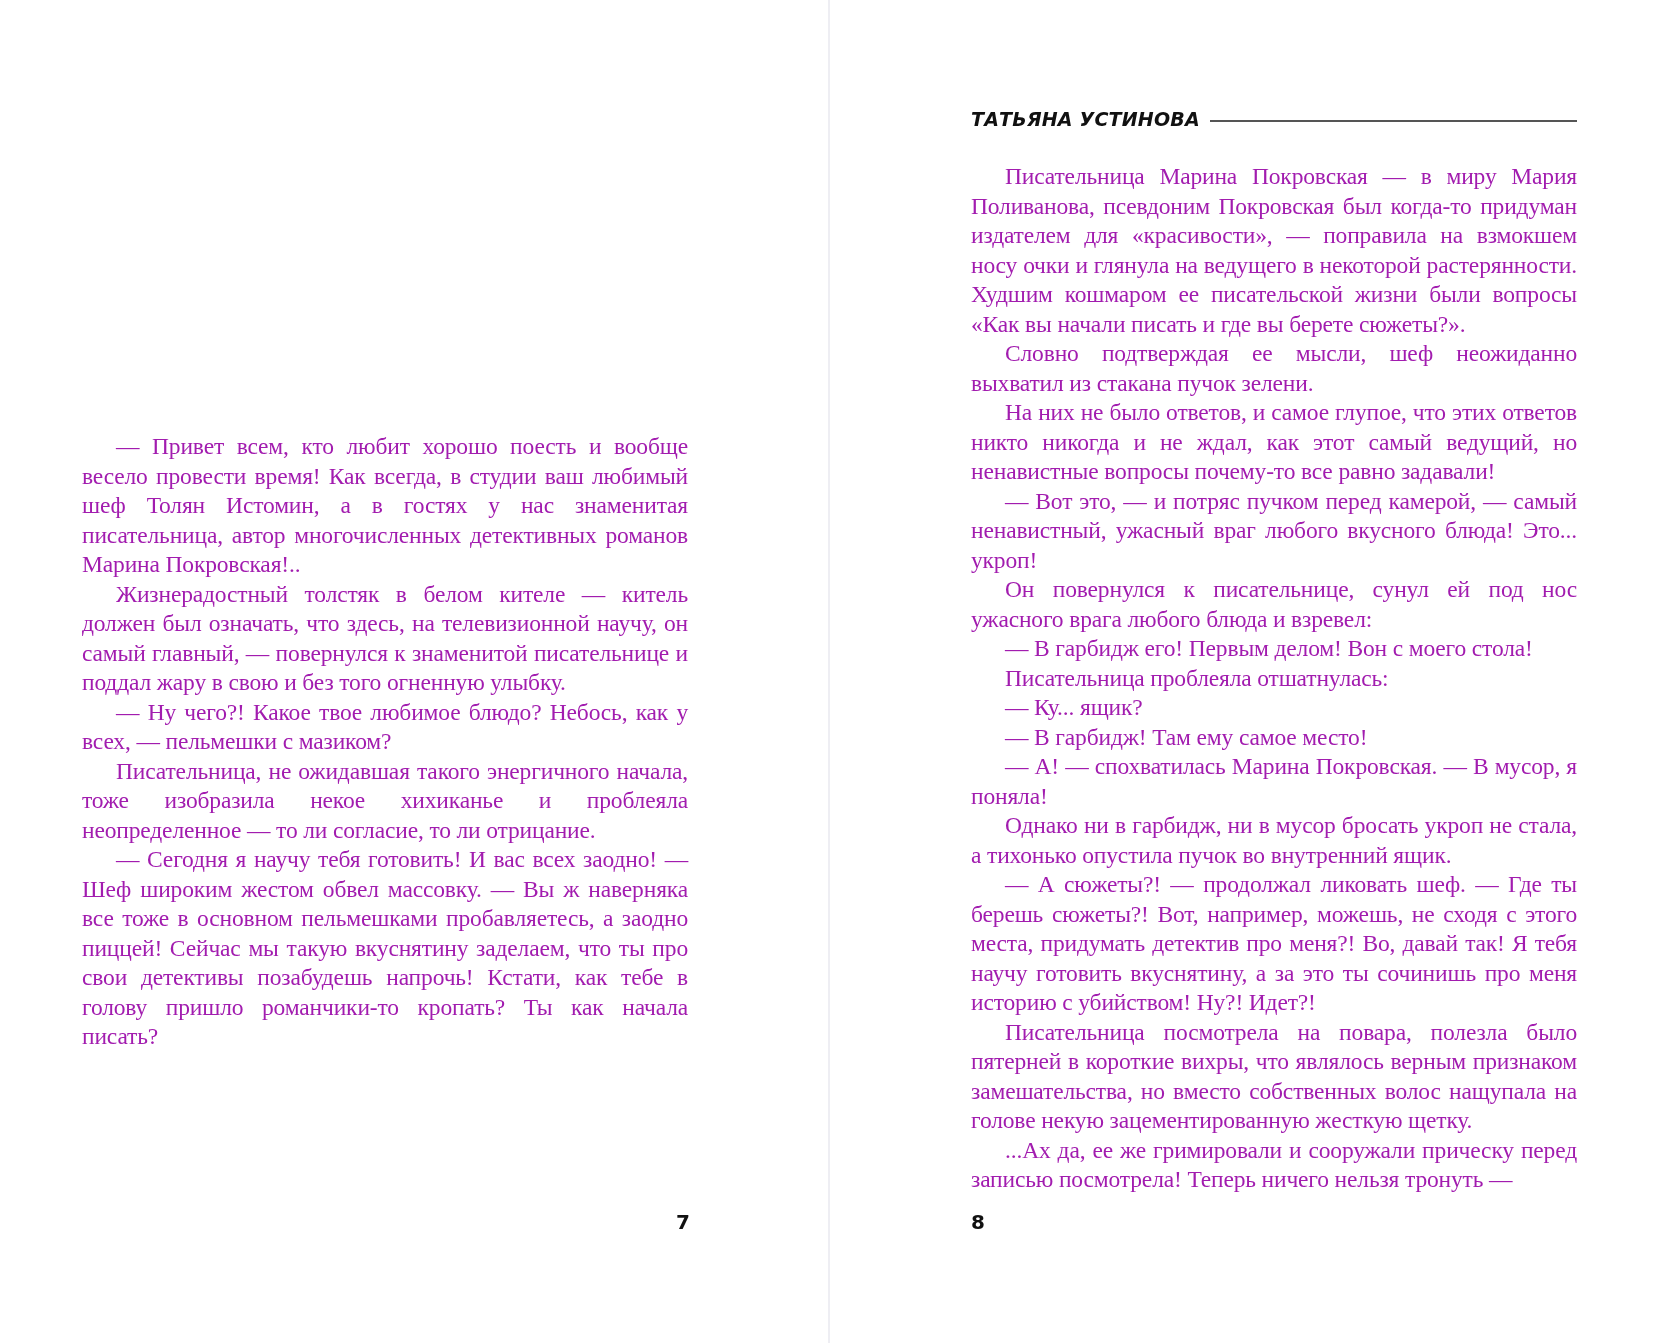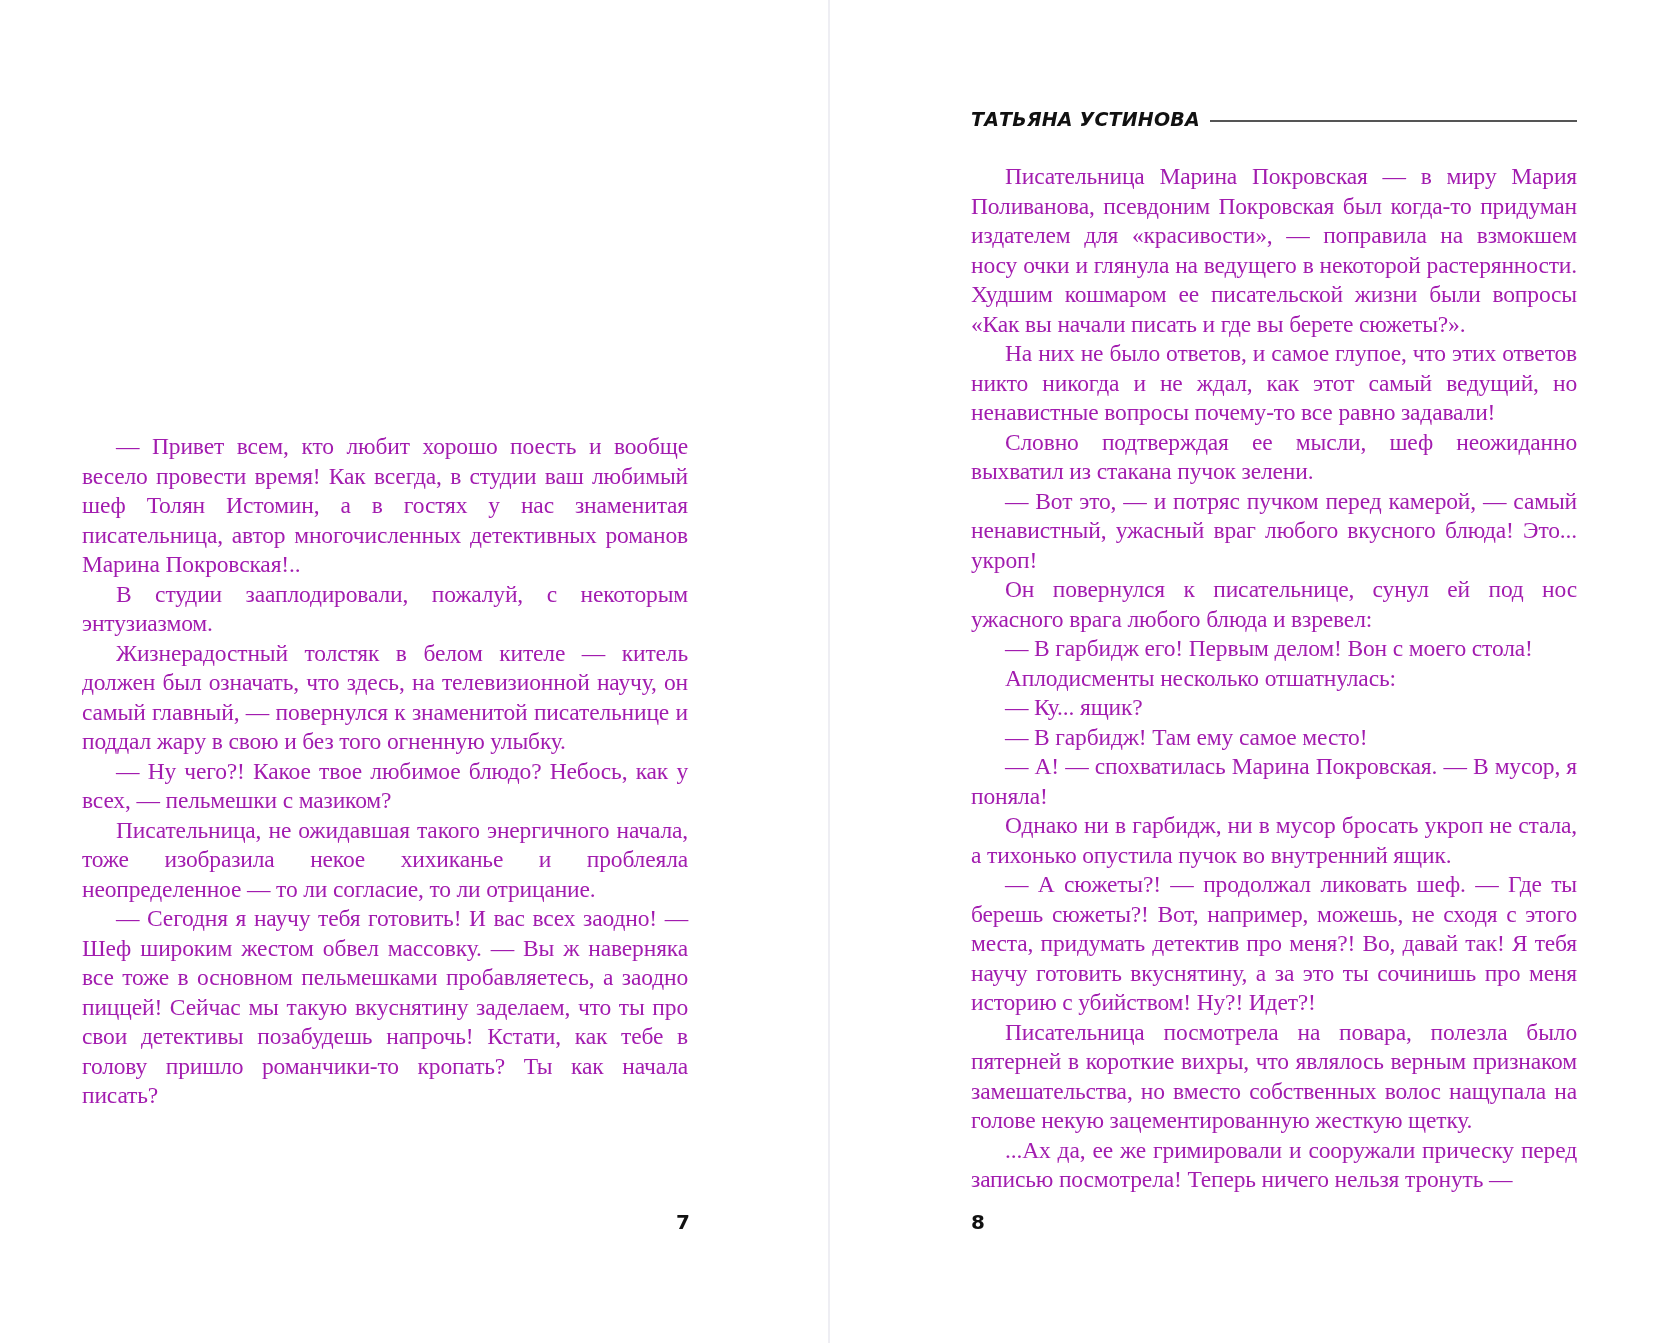--- a/index.html
+++ b/index.html
@@ -36,44 +36,43 @@
   }
   .pn-left { left: 676px; }
   .pn-right { left: 141px; }
 </style>
 </head>
 <body>
 
 <div class="page page-left">
   <div class="body-text left-text">
     <p>— Привет всем, кто любит хорошо поесть и вообще весело провести время! Как всегда, в студии ваш любимый шеф Толян Истомин, а в гостях у нас знаменитая писательница, автор многочисленных детективных романов Марина Покровская!..</p>
-    <p>В студии зааплодировали, пожалуй, с некоторым энтузиазмом.</p>
     <p>Жизнерадостный толстяк в белом кителе — китель должен был означать, что здесь, на телевизионной научу, он самый главный, — повернулся к знаменитой писательнице и поддал жару в свою и без того огненную улыбку.</p>
     <p>— Ну чего?! Какое твое любимое блюдо? Небось, как у всех, — пельмешки с мазиком?</p>
     <p>Писательница, не ожидавшая такого энергичного начала, тоже изобразила некое хихиканье и проблеяла неопределенное — то ли согласие, то ли отрицание.</p>
     <p>— Сегодня я научу тебя готовить! И вас всех заодно! — Шеф широким жестом обвел массовку. — Вы ж наверняка все тоже в основном пельмешками пробавляетесь, а заодно пиццей! Сейчас мы такую вкуснятину заделаем, что ты про свои детективы позабудешь напрочь! Кстати, как тебе в голову пришло романчики-то кропать? Ты как начала писать?</p>
   </div>
   <div class="page-number pn-left">7</div>
 </div>
 
 <div class="gutter"></div>
 
 <div class="page page-right">
   <div class="header">
     <span class="header-author">ТАТЬЯНА УСТИНОВА</span>
     <span class="header-rule"></span>
   </div>
   <div class="body-text right-text">
     <p>Писательница Марина Покровская — в миру Мария Поливанова, псевдоним Покровская был когда-то придуман издателем для «красивости», — поправила на взмокшем носу очки и глянула на ведущего в некоторой растерянности. Худшим кошмаром ее писательской жизни были вопросы «Как вы начали писать и где вы берете сюжеты?».</p>
+    <p>Словно подтверждая ее мысли, шеф неожиданно выхватил из стакана пучок зелени.</p>
     <p>На них не было ответов, и самое глупое, что этих ответов никто никогда и не ждал, как этот самый ведущий, но ненавистные вопросы почему-то все равно задавали!</p>
-    <p>Словно подтверждая ее мысли, шеф неожиданно выхватил из стакана пучок зелени.</p>
     <p>— Вот это, — и потряс пучком перед камерой, — самый ненавистный, ужасный враг любого вкусного блюда! Это... укроп!</p>
     <p>Он повернулся к писательнице, сунул ей под нос ужасного врага любого блюда и взревел:</p>
     <p>— В гарбидж его! Первым делом! Вон с моего стола!</p>
-    <p>Аплодисменты несколько отшатнулась:</p>
+    <p>Писательница проблеяла отшатнулась:</p>
     <p>— Ку... ящик?</p>
     <p>— В гарбидж! Там ему самое место!</p>
     <p>— А! — спохватилась Марина Покровская. — В мусор, я поняла!</p>
     <p>Однако ни в гарбидж, ни в мусор бросать укроп не стала, а тихонько опустила пучок во внутренний ящик.</p>
     <p>— А сюжеты?! — продолжал ликовать шеф. — Где ты берешь сюжеты?! Вот, например, можешь, не сходя с этого места, придумать детектив про меня?! Во, давай так! Я тебя научу готовить вкуснятину, а за это ты сочинишь про меня историю с убийством! Ну?! Идет?!</p>
     <p>Писательница посмотрела на повара, полезла было пятерней в короткие вихры, что являлось верным признаком замешательства, но вместо собственных волос нащупала на голове некую зацементированную жесткую щетку.</p>
     <p>...Ах да, ее же гримировали и сооружали прическу перед записью посмотрела! Теперь ничего нельзя тронуть —</p>
   </div>
   <div class="page-number pn-right">8</div>
 </div>

